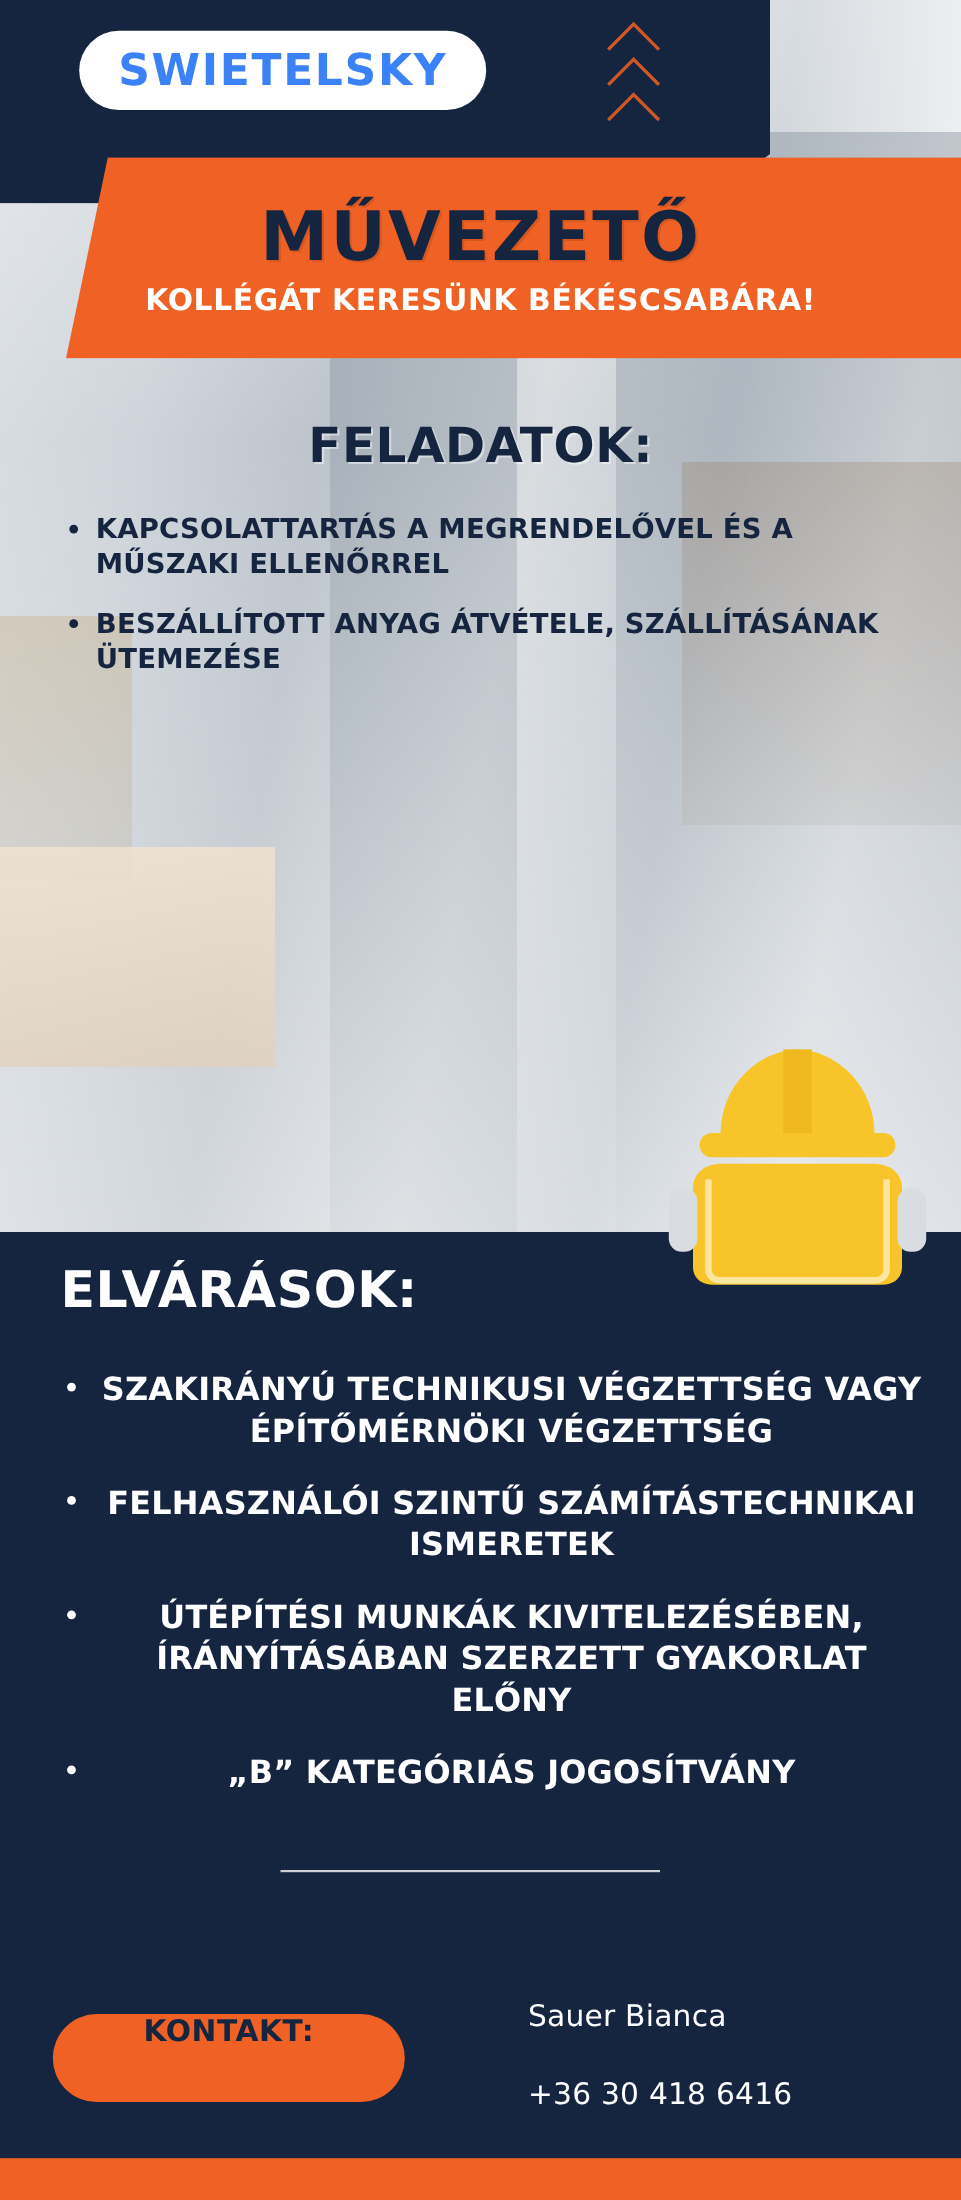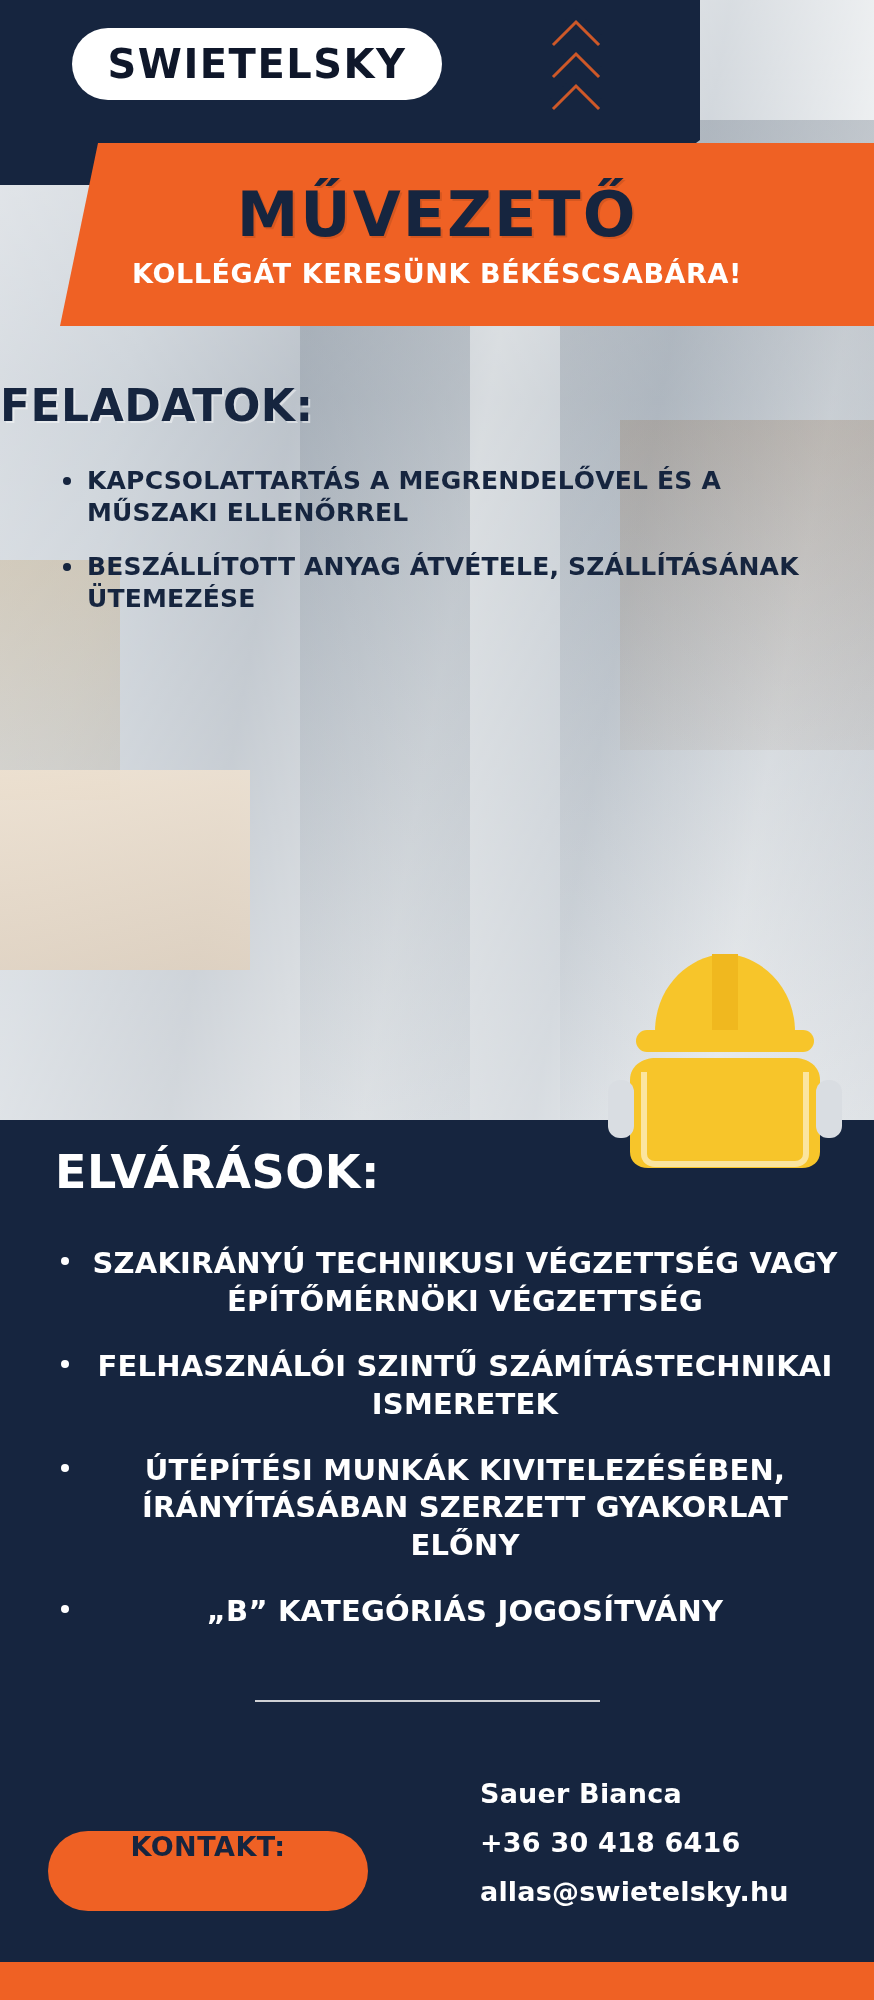--- a/index.html
+++ b/index.html
@@ -69,21 +69,21 @@
     border-radius: 36px;
     display: flex;
     align-items: center;
     justify-content: center;
     z-index: 5;
   }
   .logo-text {
     font-size: 40px;
     font-weight: 700;
     letter-spacing: 1.5px;
-    color: #0f172a;
+    color: #3b82f6;
     font-family: "DejaVu Sans", sans-serif;
   }
 
   
   .chevrons {
     position: absolute;
     right: 268px; top: 8px;
     width: 60px; height: 110px;
     z-index: 6;
   }
@@ -121,20 +121,21 @@
     letter-spacing: 0.6px;
     color: #ffffff;
     z-index: 6;
   }
 
   
   .tasks-heading {
     position: absolute;
     left: 0; top: 380px;
     width: 874px;
+    text-align: center;
     font-family: "DejaVu Sans", sans-serif;
     font-size: 44px;
     font-weight: 700;
     color: #16253f;
     letter-spacing: 0.5px;
     z-index: 6;
     text-shadow: 2px 2px 0 rgba(255,255,255,0.45);
   }
   .tasks-list {
     position: absolute;
@@ -249,24 +250,25 @@
   }
   .contact-info {
     position: absolute;
     left: 480px; top: 1778px;
     width: 394px;
     z-index: 9;
   }
   .contact-info div {
     font-family: "DejaVu Sans", sans-serif;
     font-size: 27px;
-    font-weight: 700;
+    font-weight: 400;
     color: #ffffff;
     margin-bottom: 18px;
     letter-spacing: 0.2px;
+    margin-top: 40px;
   }
   .bottom-strip {
     position: absolute;
     left: 0; top: 1962px;
     width: 874px; height: 38px;
     background: #ef6124;
     z-index: 10;
   }
 </style>
 </head>

